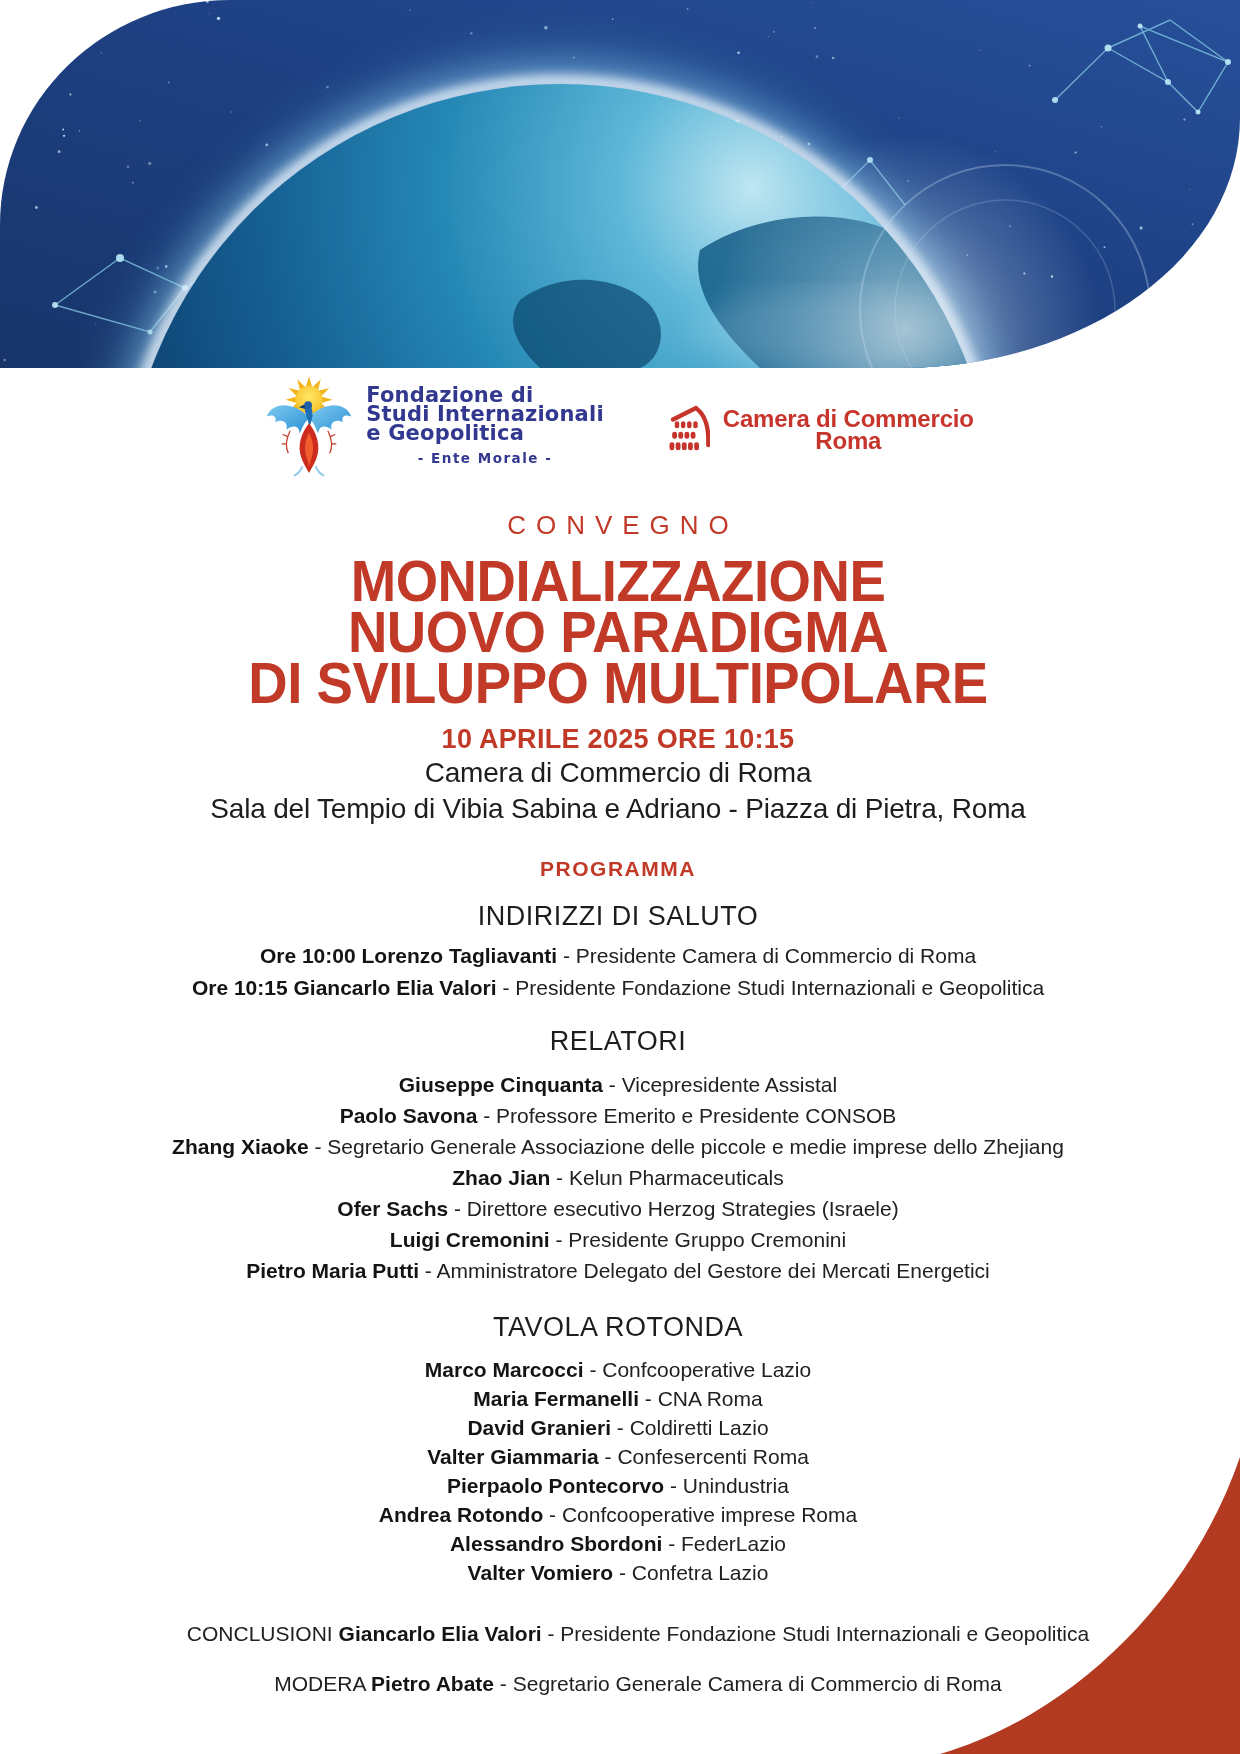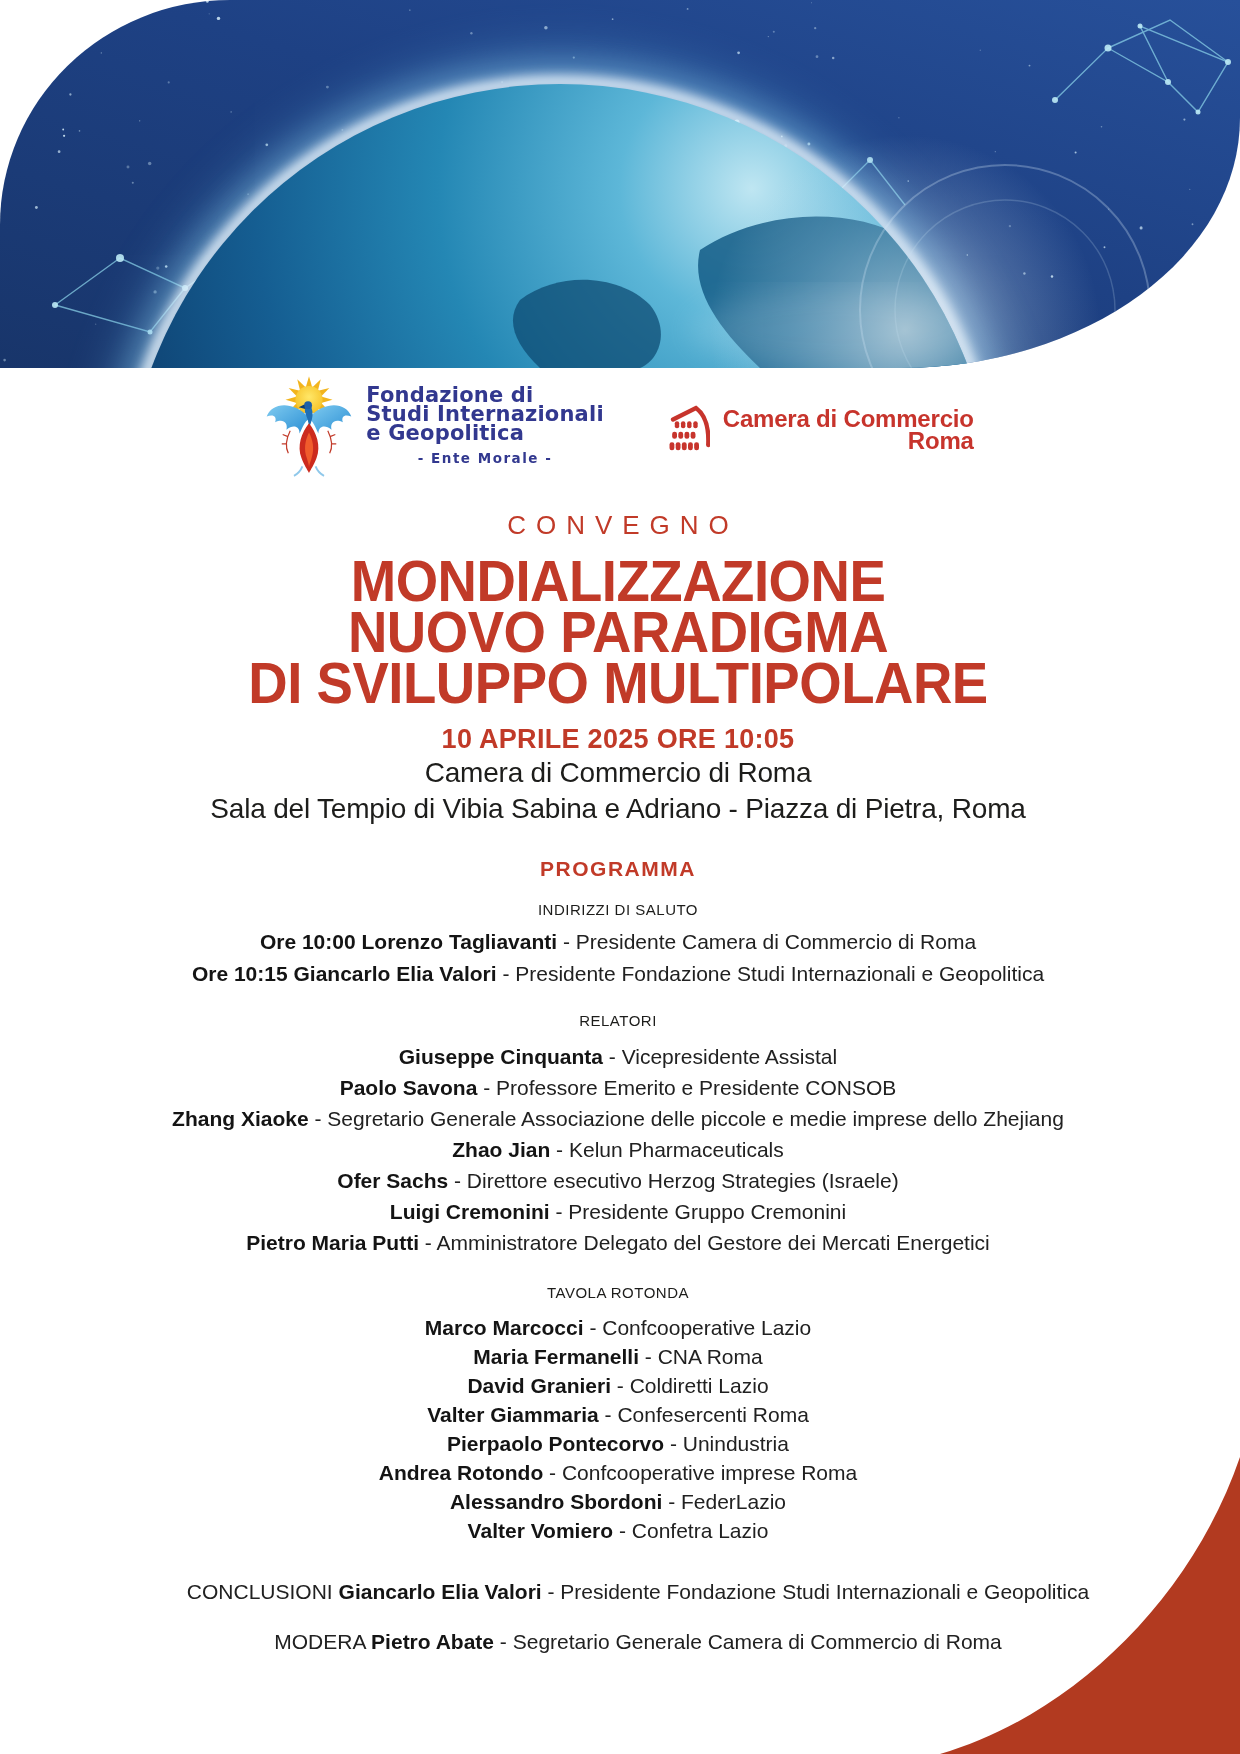--- a/index.html
+++ b/index.html
@@ -13,32 +13,32 @@
 
   
   .content{position:absolute;top:368px;left:0;right:4px;text-align:center;}
 
   .logos{margin-top:6px;height:116px;display:flex;justify-content:center;align-items:flex-start;gap:62px;}
   .logo-fond{display:flex;align-items:center;gap:10px;text-align:left;}
   .fond-icon{width:94px;height:104px;flex:0 0 auto;}
   .fond-text{color:#32388f;font-family:"DejaVu Sans",sans-serif;}
   .fond-line{font-size:21px;line-height:19px;font-weight:700;letter-spacing:.2px;}
   .fond-sub{margin-top:7px;font-size:13.5px;font-weight:700;text-align:center;letter-spacing:1.5px;}
-  .logo-cam{display:flex;align-items:center;gap:13px;margin-top:30px;text-align:right;}
+  .logo-cam{display:flex;align-items:center;gap:13px;margin-top:30px;text-align:center;}
   .cam-icon{width:44px;height:52px;flex:0 0 auto;}
   .cam-text{color:#c7342c;font-weight:700;font-size:24px;line-height:22px;letter-spacing:-.2px;}
 
   .kicker{margin-top:20px;color:#c13a28;font-size:26px;letter-spacing:10px;text-indent:10px;font-weight:400;}
   .title{margin-top:14px;color:#c13a28;font-weight:700;font-size:58px;line-height:51px;
          letter-spacing:-.5px;transform:scaleX(.94);}
   .date-line{margin-top:16px;color:#c13a28;font-size:27px;font-weight:700;letter-spacing:.3px;}
   .venue{margin-top:0;font-size:28px;line-height:36px;letter-spacing:-.2px;}
 
   .prog-header{margin-top:30px;color:#c13a28;font-size:21px;letter-spacing:1.5px;font-weight:700;}
-  .section-title{font-size:15px;letter-spacing:.5px;}
+  .section-title{font-size:27px;letter-spacing:.5px;}
   .item{font-size:21px;}
   .nm{font-weight:700;color:#141414;}
   .rl,.sep{font-weight:400;color:#212121;}
   .sec-saluto{margin-top:20px;}  .sec-saluto .items{margin-top:8px;}   .sec-saluto .item{line-height:32px;text-align:center;}
   .sec-relatori{margin-top:22px;}.sec-relatori .items{margin-top:12px;}.sec-relatori .item{line-height:31px;}
   .sec-tavola{margin-top:26px;}  .sec-tavola .items{margin-top:12px;}  .sec-tavola .item{line-height:29px;}
 
   .closing{margin-top:34px;padding-left:40px;}
   .closing-line{font-size:21px;line-height:26px;}
   .closing-line + .closing-line{margin-top:24px;}
@@ -354,21 +354,21 @@
     </div>
 
     <div class="kicker">CONVEGNO</div>
 
     <div class="title">
       <div>MONDIALIZZAZIONE</div>
       <div>NUOVO PARADIGMA</div>
       <div>DI SVILUPPO MULTIPOLARE</div>
     </div>
 
-    <div class="date-line">10 APRILE 2025 ORE 10:05</div>
+    <div class="date-line">10 APRILE 2025 ORE 10:15</div>
 
     <div class="venue">
       <div>Camera di Commercio di Roma</div>
       <div>Sala del Tempio di Vibia Sabina e Adriano - Piazza di Pietra, Roma</div>
     </div>
 
     <div class="prog-header">PROGRAMMA</div>
 
     <div class="section sec-saluto">
       <div class="section-title">INDIRIZZI DI SALUTO</div>

